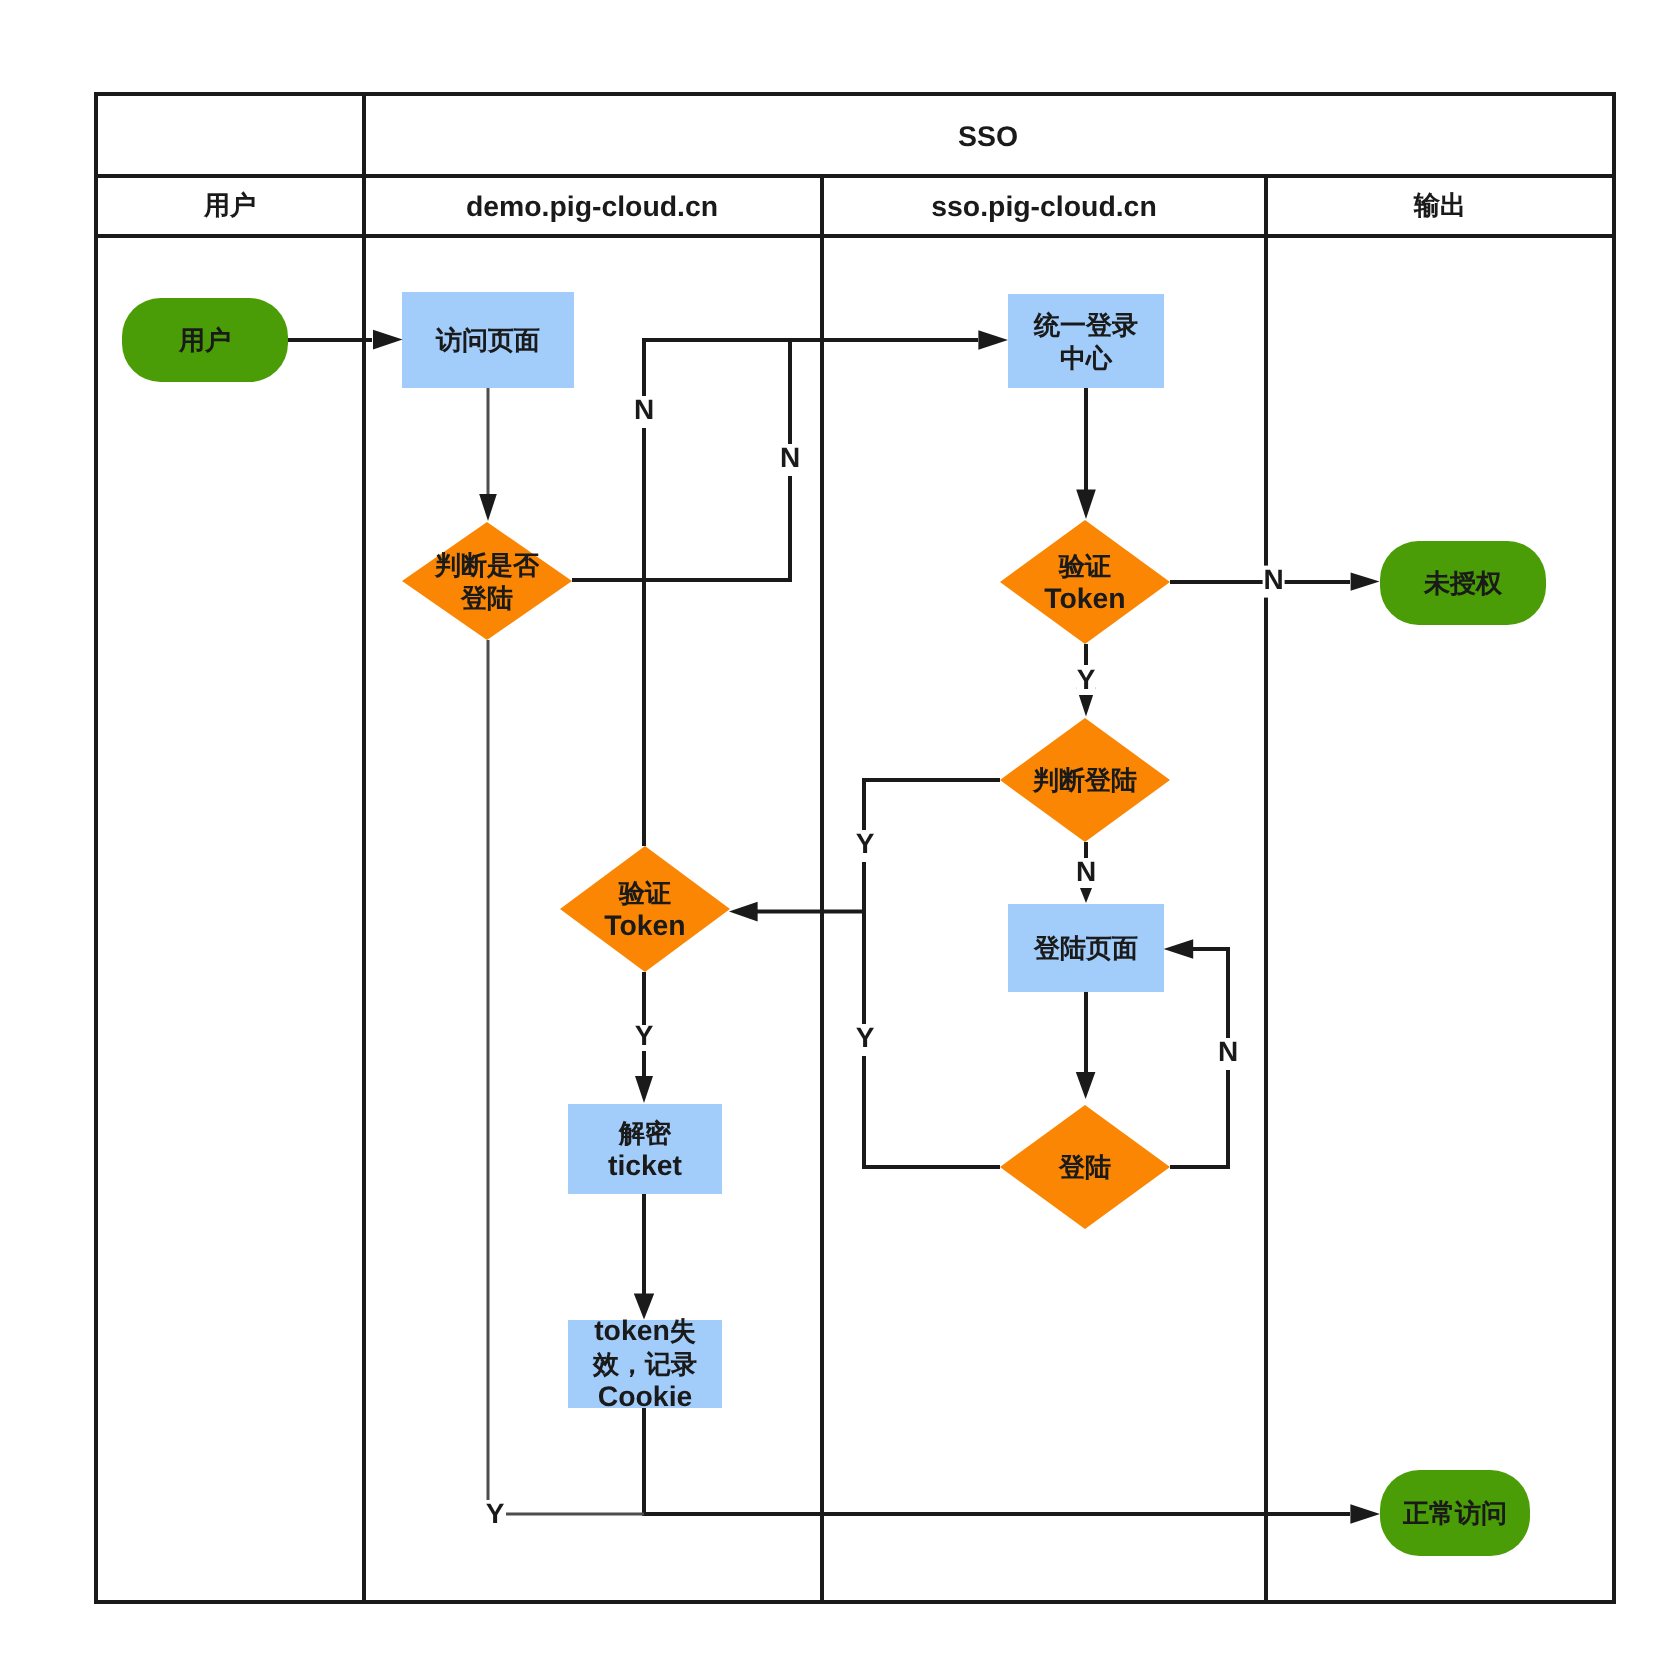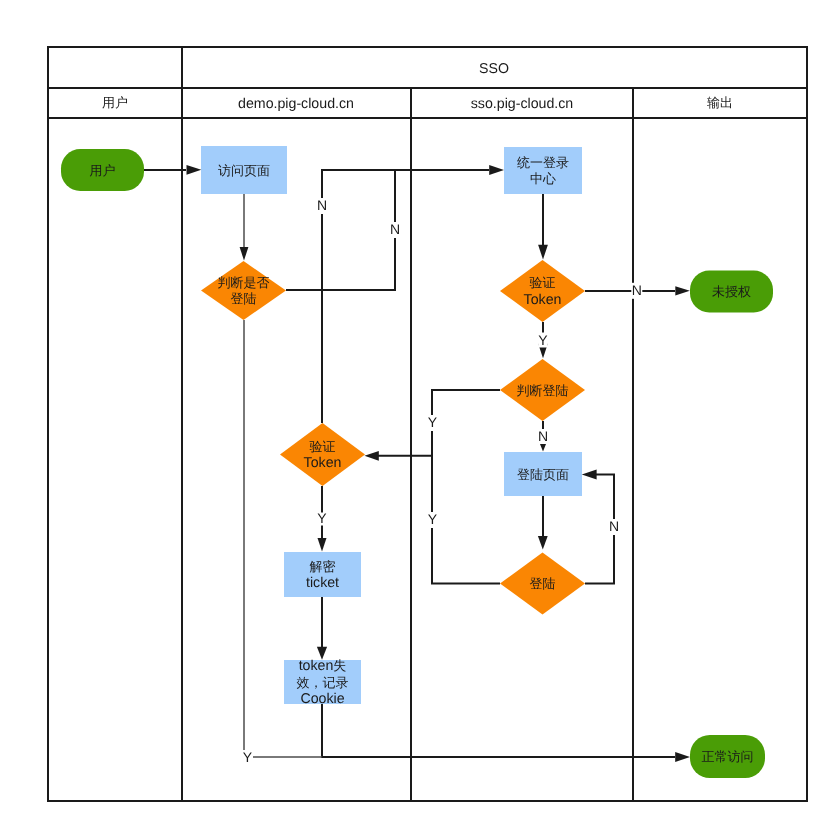--- a/index.html
+++ b/index.html
@@ -1,19 +1,19 @@
 <!DOCTYPE html>
 <html><head>
 <meta charset="utf-8">
 <style>
   html,body{margin:0;padding:0;background:#ffffff;}
   *{-webkit-font-smoothing:antialiased;text-rendering:geometricPrecision;}
   body{width:839px;height:833px;overflow:hidden;
        font-family:"Liberation Sans","DejaVu Sans",sans-serif;}
-  #canvas{position:relative;width:839px;height:833px;}
+  #canvas{position:relative;width:839px;height:833px;font-weight:bold;}
   svg#root{display:block;position:absolute;left:0;top:0;}
   .lane-frame{fill:none;stroke:#1A1A1A;stroke-width:2;}
   .lane-div{stroke:#1A1A1A;stroke-width:2;fill:none;}
   .lane-label{font-size:13px;fill:#1A1A1A;text-anchor:middle;dominant-baseline:middle;}
   .lane-label .lat{font-size:14.2px;}
   .lane-label .cjk{font-size:13px;}
   .lane-title .lat{font-size:14.2px;}
   .lane-title{font-size:15px;fill:#1A1A1A;text-anchor:middle;dominant-baseline:middle;}
   .nd-blue{fill:#A2CDFB;}
   .nd-orange{fill:#FA8603;}

